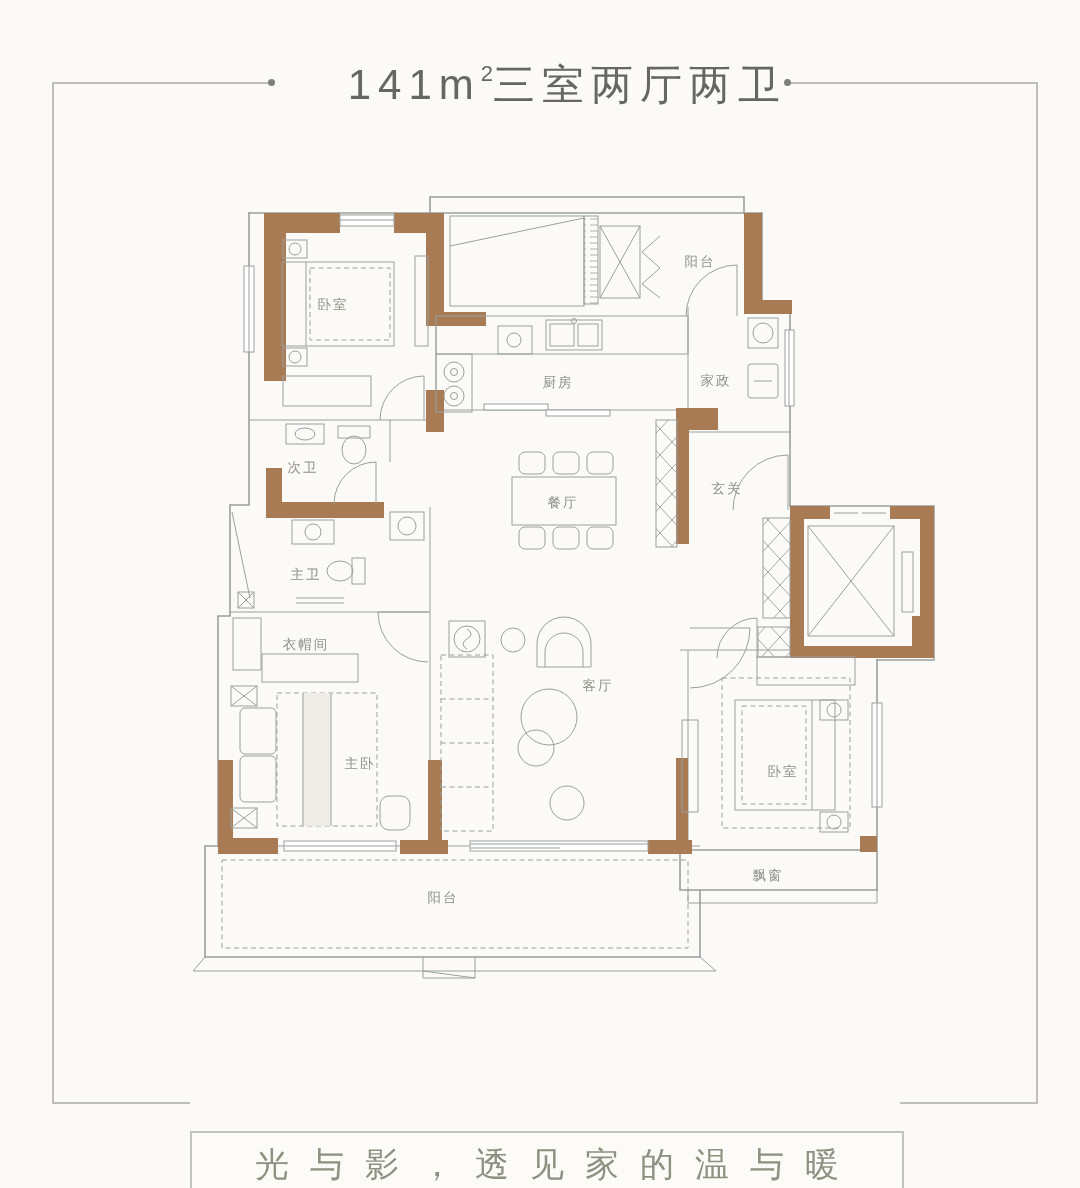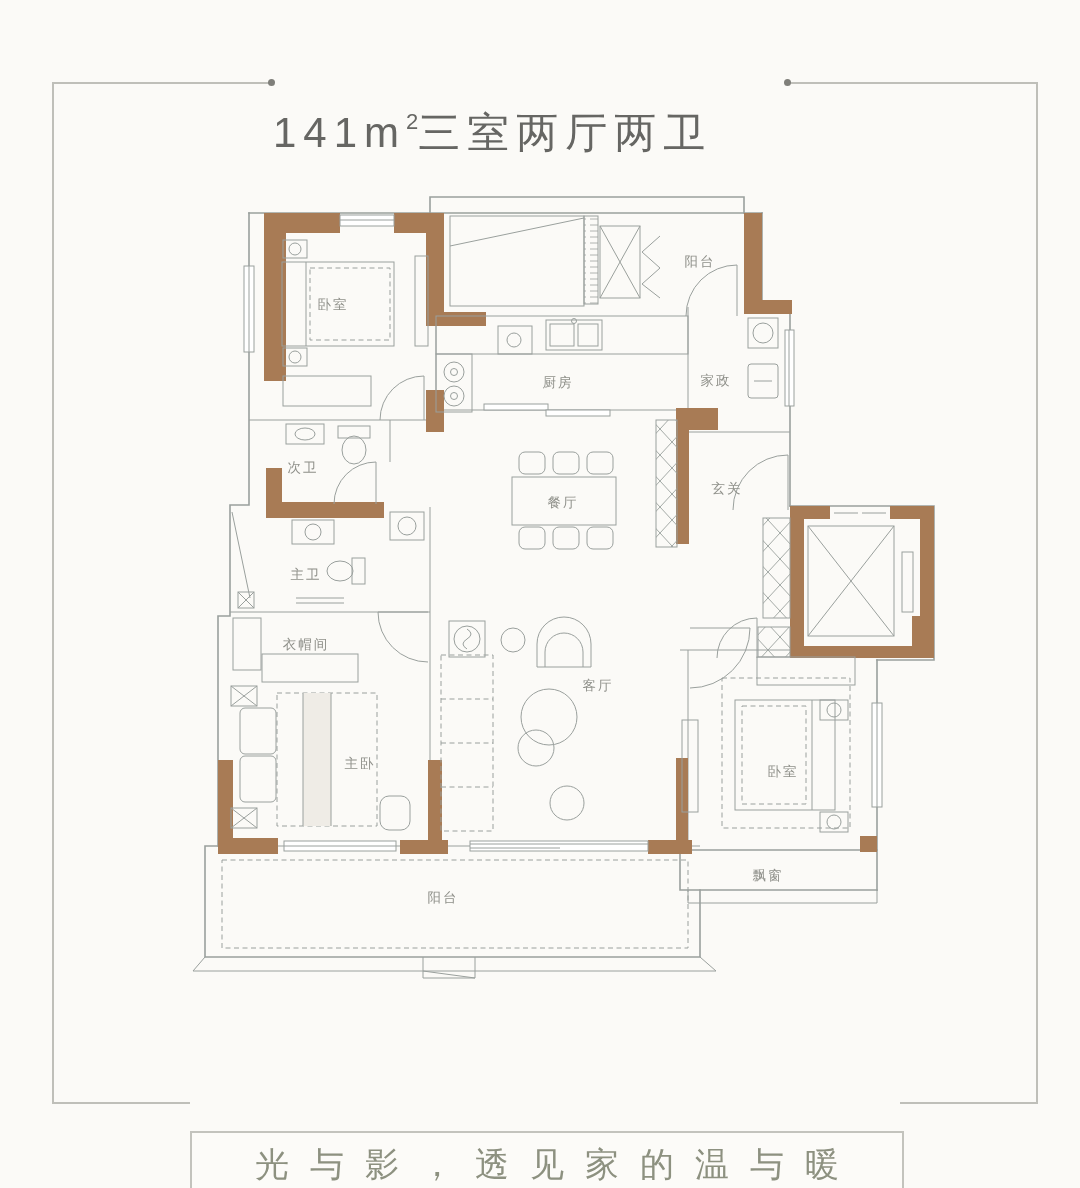--- a/index.html
+++ b/index.html
@@ -2,22 +2,22 @@
 <html><head>
 <meta charset="utf-8">
 <style>
   html,body{margin:0;padding:0;background:#fbfaf7;}
   #canvas{position:relative;width:1080px;height:1188px;background:#fbfaf7;overflow:hidden;
           font-family:"Liberation Sans","DejaVu Sans",sans-serif;}
   
   .frame{position:absolute;background:#bfbfb9;}
   .dot{position:absolute;width:7px;height:7px;border-radius:50%;background:#7f7f7a;}
   
-  #title{position:absolute;left:273px;top:57px;width:514px;text-align:left;
-         font-size:42px;font-weight:300;color:#666663;letter-spacing:7px;white-space:nowrap;margin-top:48px;}
+  #title{position:absolute;left:273px;top:57px;width:514px;text-align:right;
+         font-size:42px;font-weight:300;color:#666663;letter-spacing:7px;white-space:nowrap;}
   #title sup{font-size:22px;letter-spacing:0;vertical-align:18px;}
   
   #tagline-box{position:absolute;left:190px;top:1131px;width:710px;height:64px;
                border:2px solid #c3c3bd;background:#fcfbf8;display:flex;align-items:center;justify-content:center;}
   #tagline{font-size:34px;font-weight:300;color:#8d9180;letter-spacing:21px;text-indent:21px;white-space:nowrap;}
   
   .ln  {stroke:#9aa09d;stroke-width:1.6;fill:none;stroke-linecap:square;}
   .lnt {stroke:#9aa09d;stroke-width:1;fill:none;}
   .lnw {stroke:#9aa09d;stroke-width:1;fill:#ffffff;}
   .dash{stroke-dasharray:5 3.5;}

